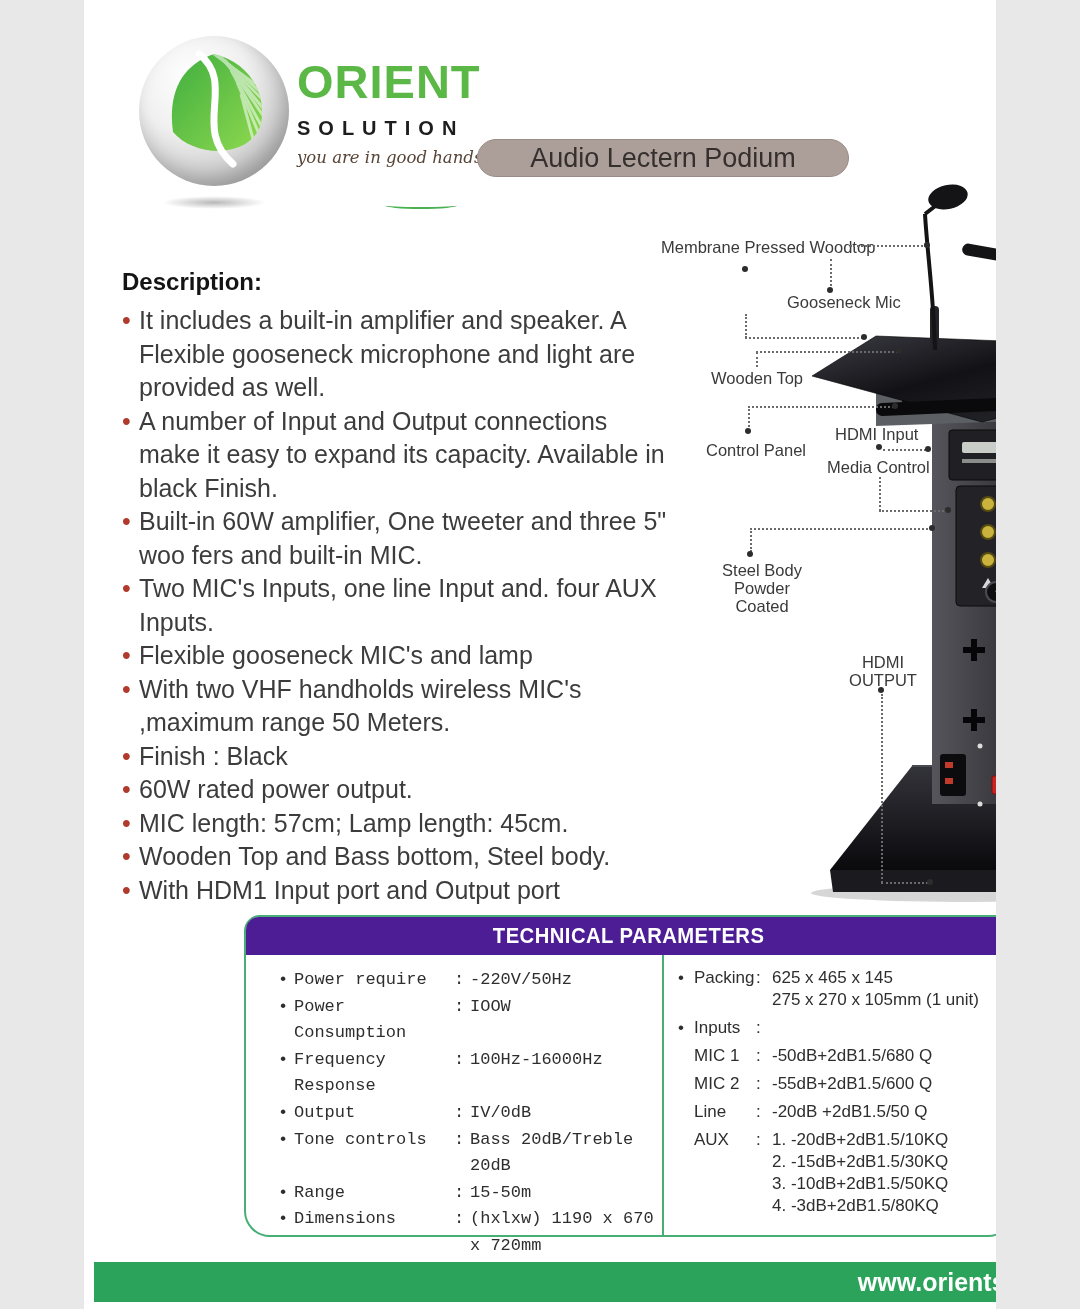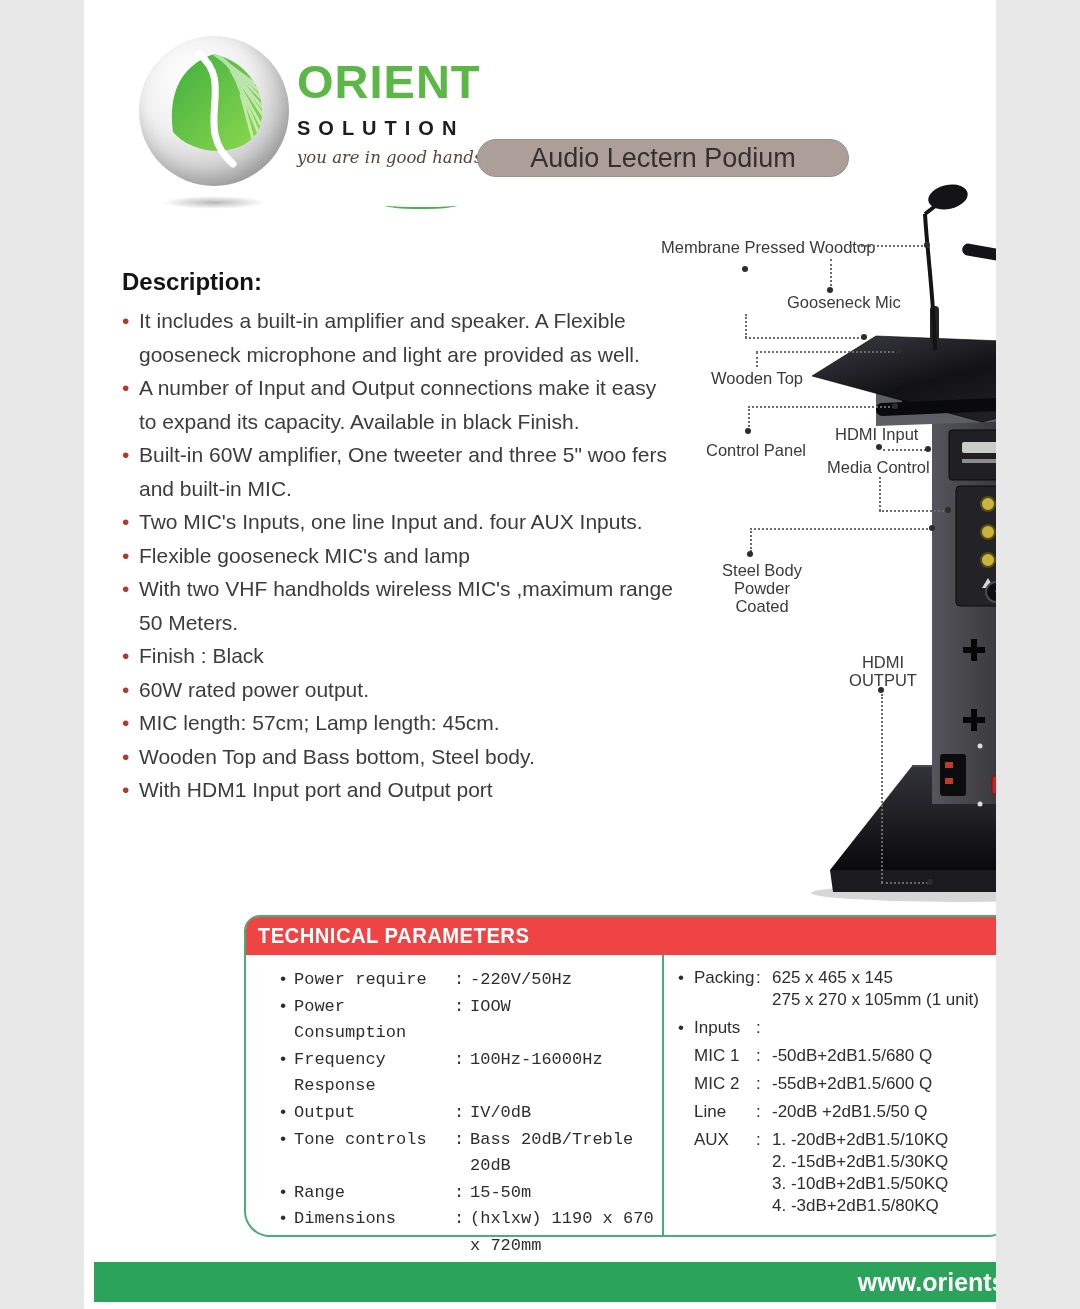--- a/index.html
+++ b/index.html
@@ -21,33 +21,33 @@
                 border-bottom:2.5px solid #49b14f; border-radius:0 0 80% 80%; }
 
   
   .badge { position:absolute; left:393px; top:139px; width:372px; height:38px; border-radius:20px;
            background:#ac9f9a; border:1px solid #9a8d88; text-align:center; line-height:36px;
            font-size:27px; color:#352f2e; font-weight:500; }
 
   
   .desc-heading { position:absolute; left:38px; top:268px; font-size:24px; font-weight:bold; color:#141414; }
   .desc { position:absolute; left:38px; top:304px; width:552px; list-style:none; }
-  .desc li { position:relative; padding-left:17px; font-size:21px; line-height:33.5px; color:#3c3c3c; }
+  .desc li { position:relative; padding-left:17px; font-size:25px; line-height:33.5px; color:#3c3c3c; }
   .desc li::before { content:"•"; position:absolute; left:0; color:#b03a2e; }
 
   
   .callout { position:absolute; font-size:16.5px; color:#3a3a3a; white-space:pre-line; line-height:18px; }
   .lh { position:absolute; height:0; border-top:2px dotted #6b6b6b; }
   .lv { position:absolute; width:0; border-left:2px dotted #6b6b6b; }
   .ldot { position:absolute; width:6px; height:6px; border-radius:50%; background:#2c2c2c; }
 
   
   .tech-box { position:absolute; left:160px; top:915px; width:770px; height:322px;
               border:2px solid #47ae76; border-radius:16px 16px 26px 26px; background:#fff; }
-  .tech-header { height:38px; background:#ef4444; border-radius:13px 13px 0 0; }
+  .tech-header { height:38px; background:#4c1d95; border-radius:13px 13px 0 0; text-align:center; }
   .tech-header span { display:inline-block; line-height:38px; color:#ffffff; font-weight:bold;
               font-size:22px; letter-spacing:.5px; transform:scaleX(.92); }
   .tech-divider { position:absolute; left:416px; top:38px; bottom:0; width:2px; background:#47ae76; }
   .tcol-left  { position:absolute; left:32px;  top:50px; width:385px;font-family:Liberation Mono, monospace; }
   .tcol-right { position:absolute; left:432px; top:50px; width:325px; }
   .trow { display:grid; font-size:17px; color:#2e2e2e; }
   .tcol-left  .trow { grid-template-columns:16px 160px 16px auto; line-height:26.6px; }
   .tcol-right .trow { grid-template-columns:16px 62px 16px auto; line-height:22px; margin-bottom:6px; }
   .tbul::before { content:"•"; color:#2e2e2e; }
   .tcol::before { content:":"; }

